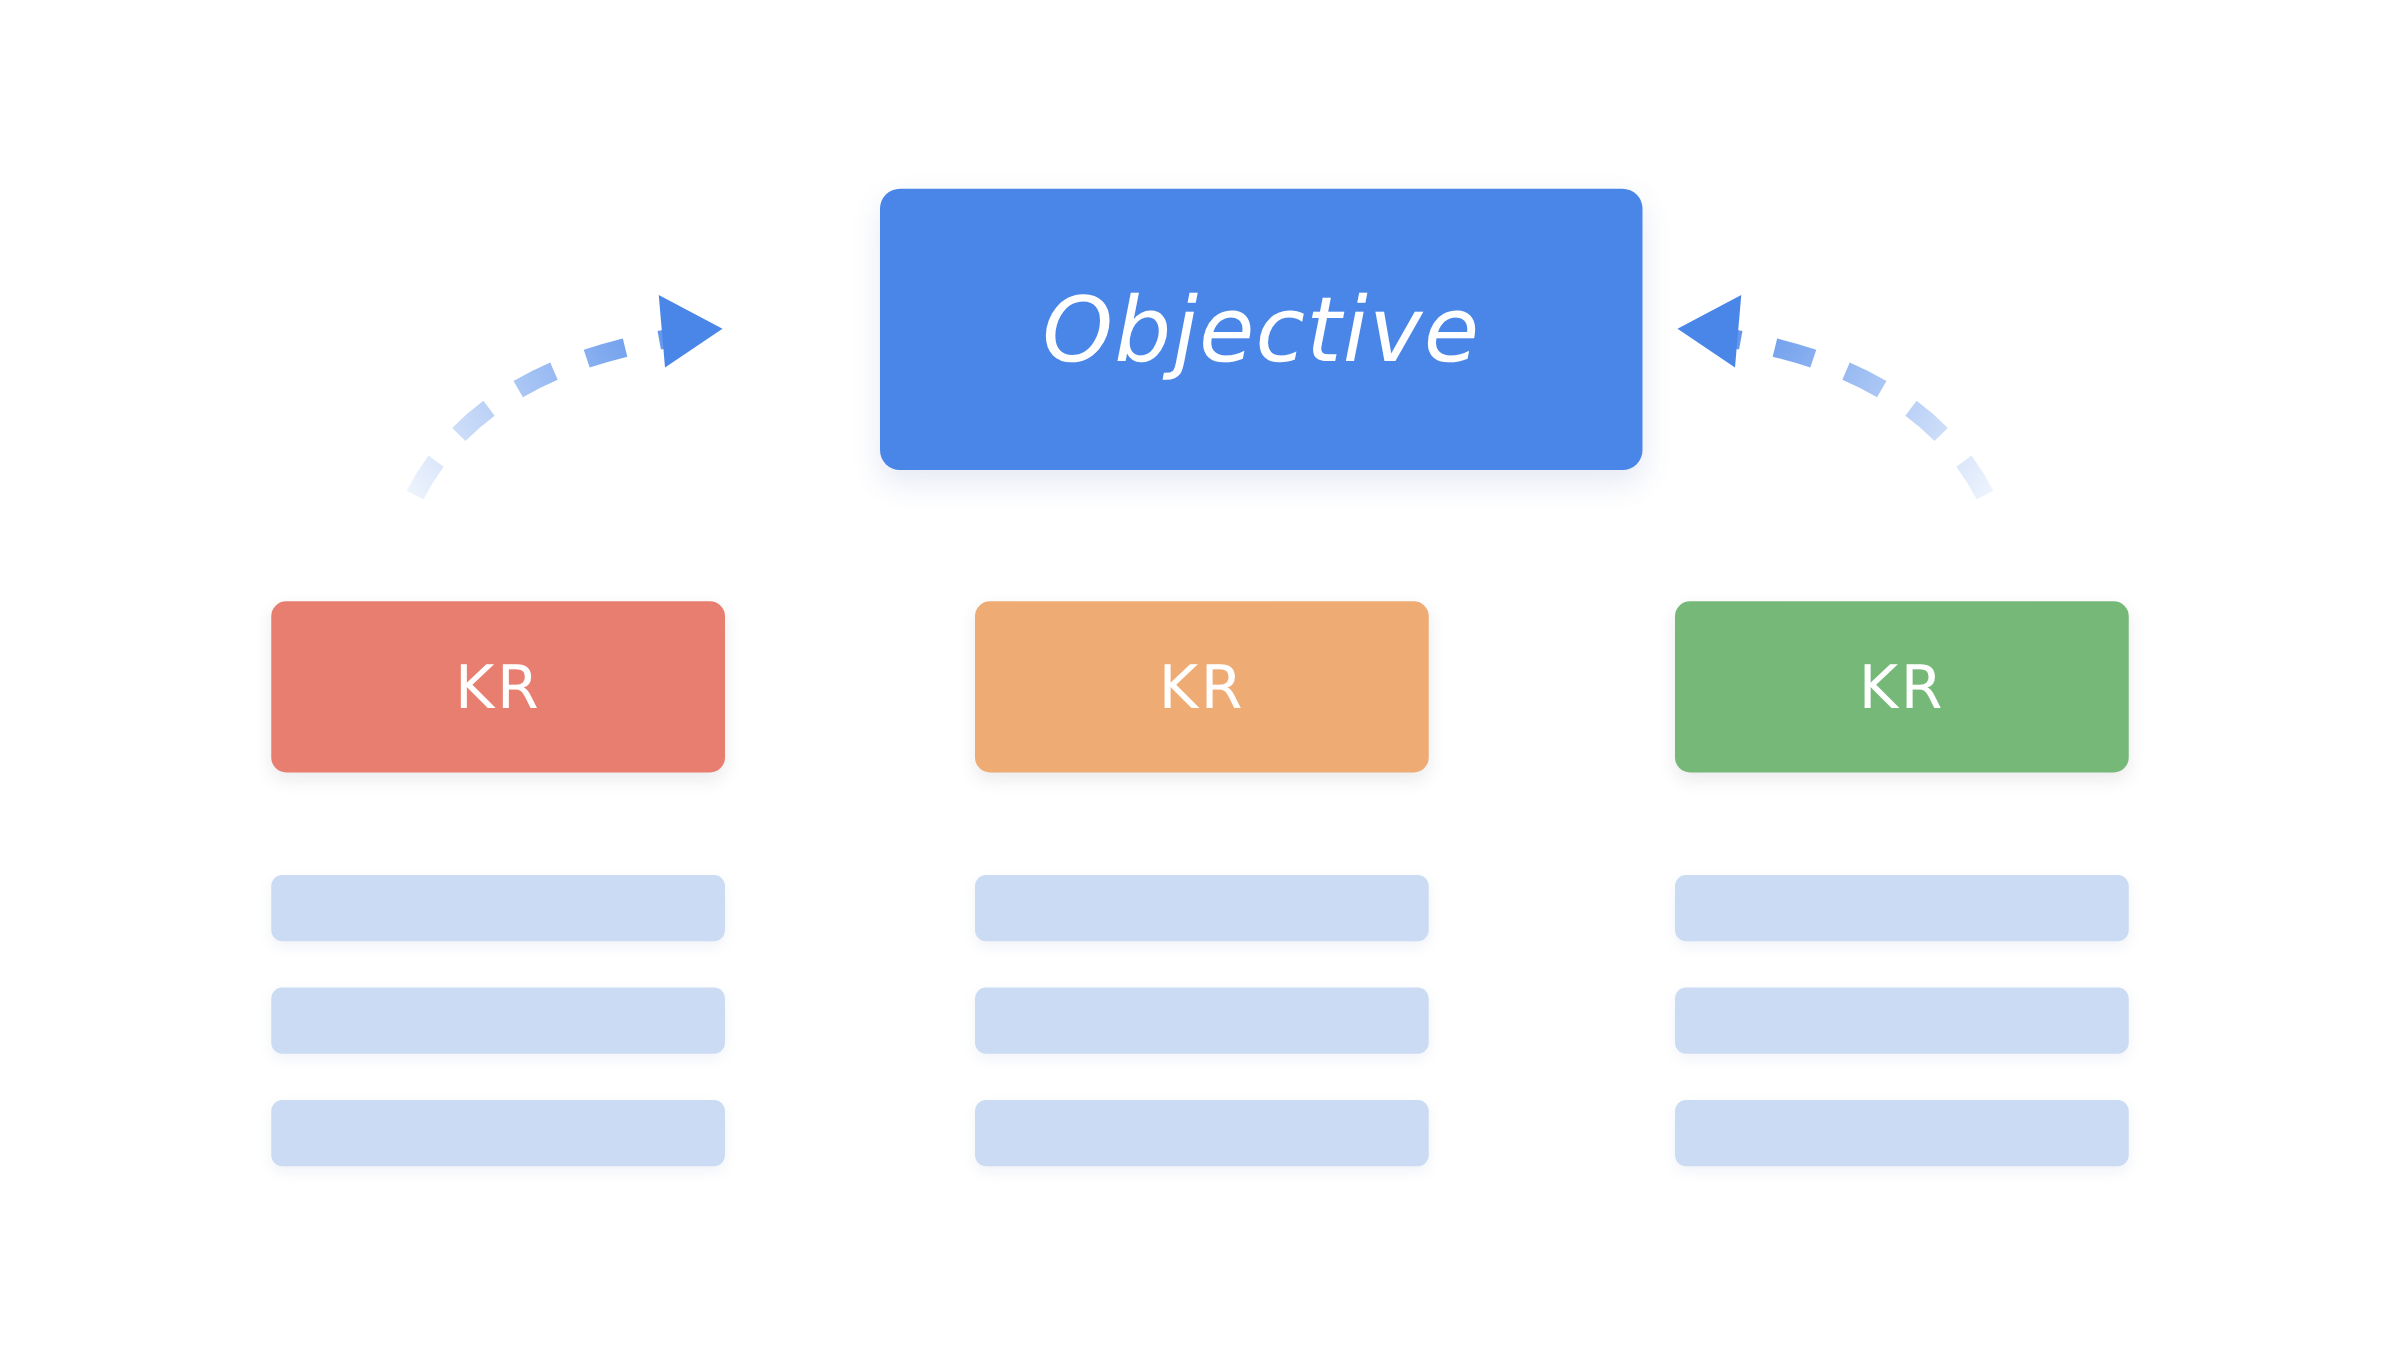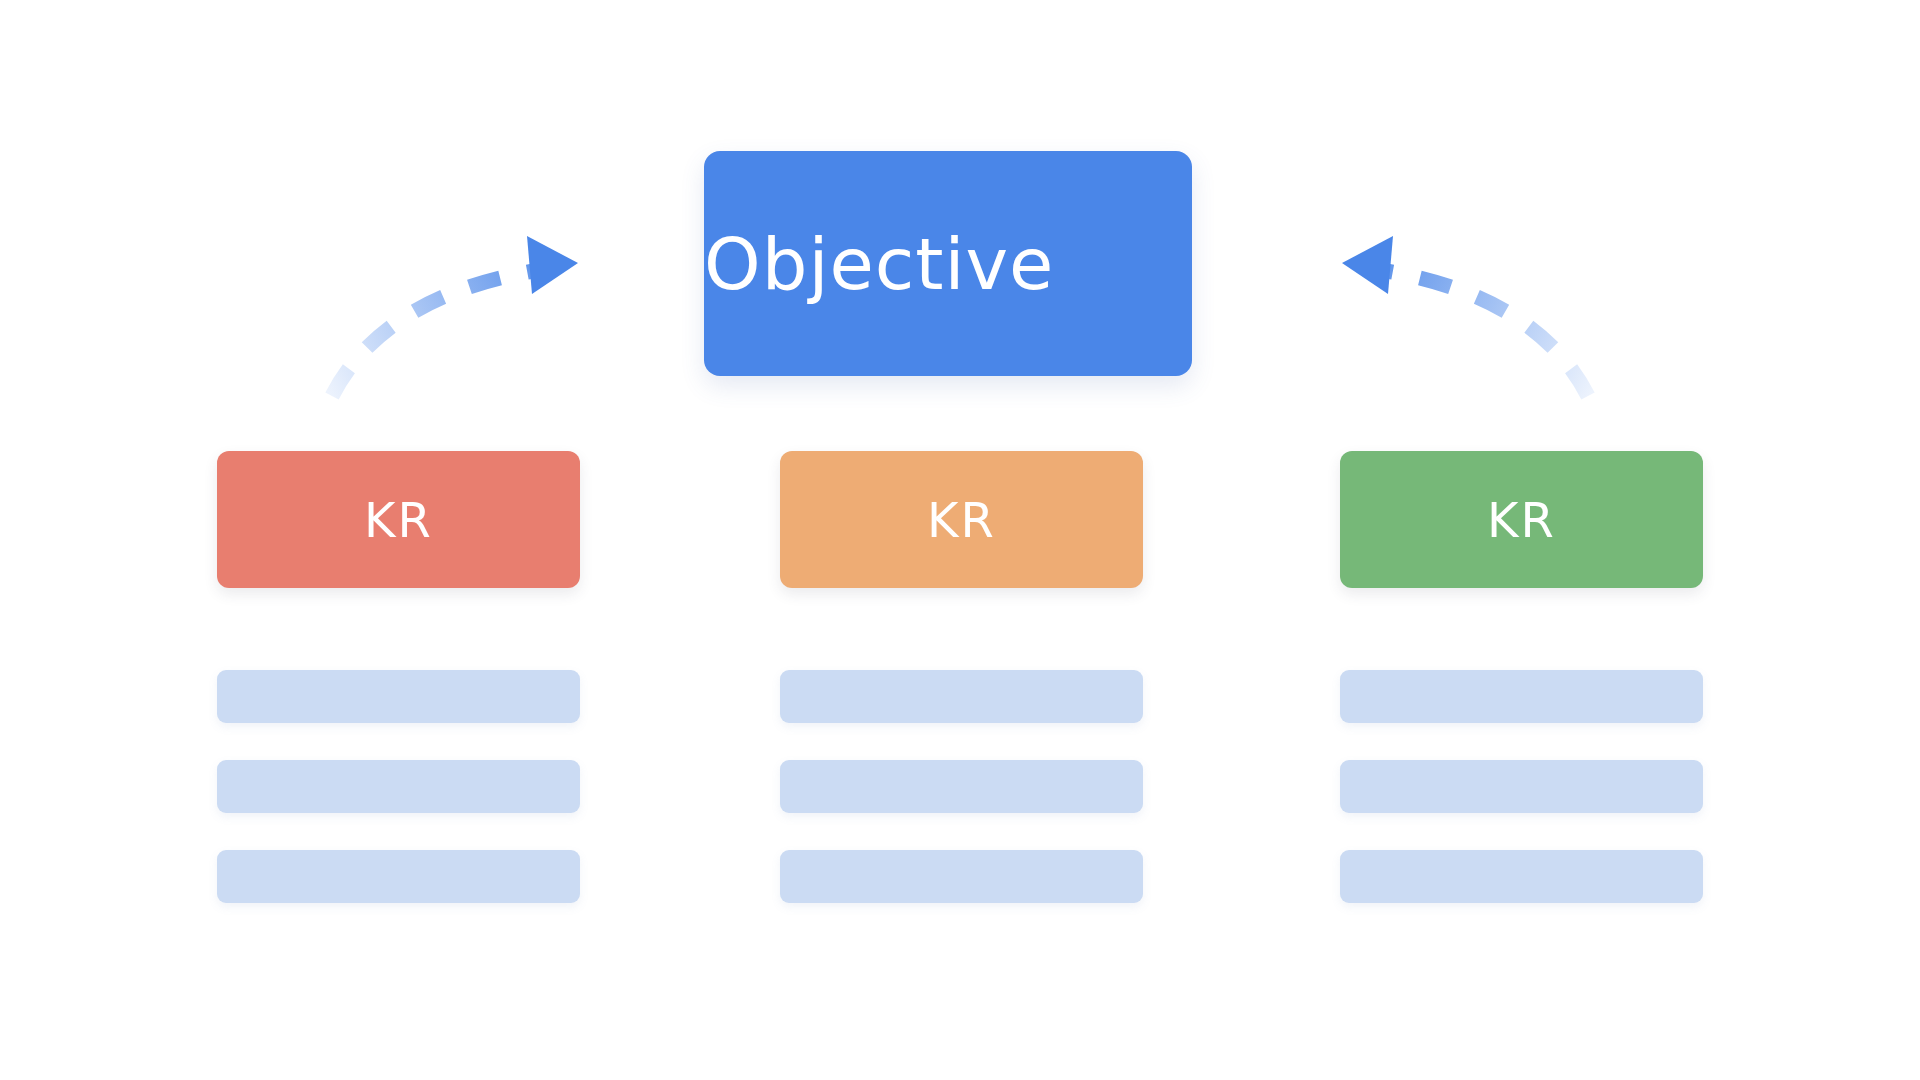--- a/index.html
+++ b/index.html
@@ -18,36 +18,38 @@
   .arrow-layer {
     position: absolute;
     left: 0; top: 0;
     width: 1920px;
     height: 1080px;
     pointer-events: none;
   }
   .objective-box {
     position: absolute;
     left: 704px; top: 151px;
-    width: 488px; height: 225px;
+    width: 610px; height: 225px;
     border-radius: 16px;
     display: flex;
     align-items: center;
+    justify-content: center;
     box-shadow: 0 10px 24px rgba(70, 100, 170, 0.14);
+    font-style: italic;
   }
   .objective-label {
     color: #ffffff;
     font-size: 72px;
     font-weight: 500;
     letter-spacing: 1px;
     line-height: 1;
   }
   .kr-column {
     position: absolute;
-    top: 451px;
+    top: 481px;
     width: 363px;
     height: 460px;
   }
   .kr-col-0 { left: 217px; }
   .kr-col-1 { left: 780px; }
   .kr-col-2 { left: 1340px; }
   .kr-box {
     position: absolute;
     left: 0; top: 0;
     width: 100%; height: 137px;

